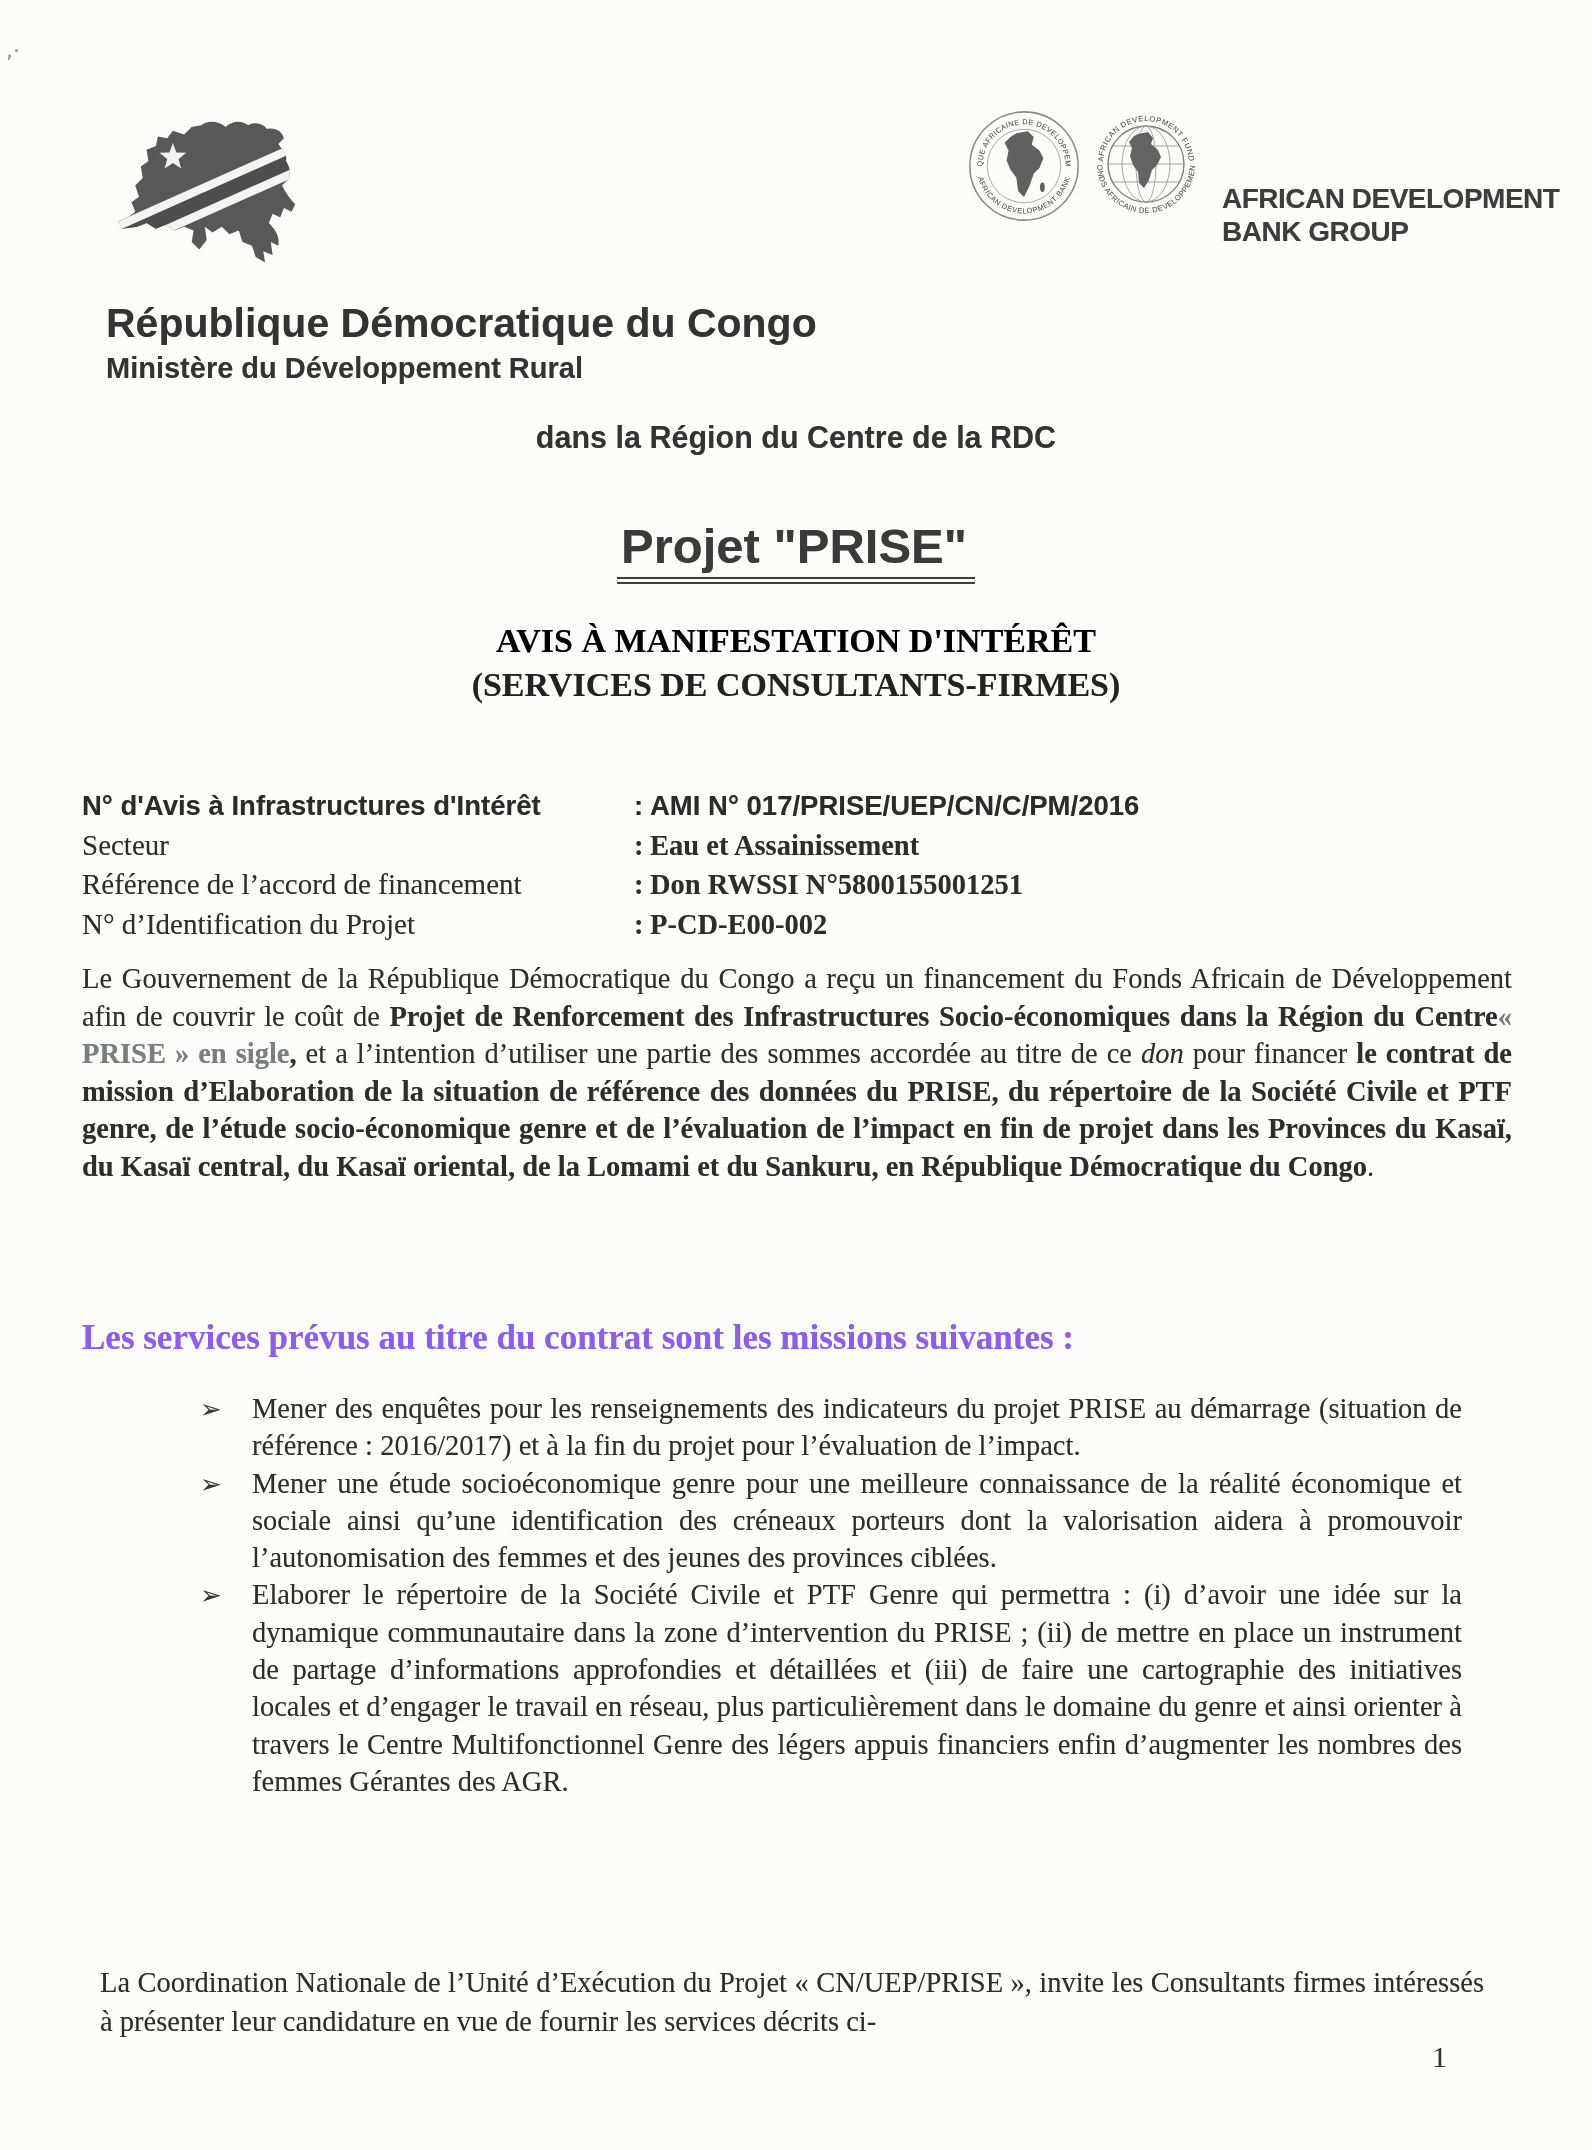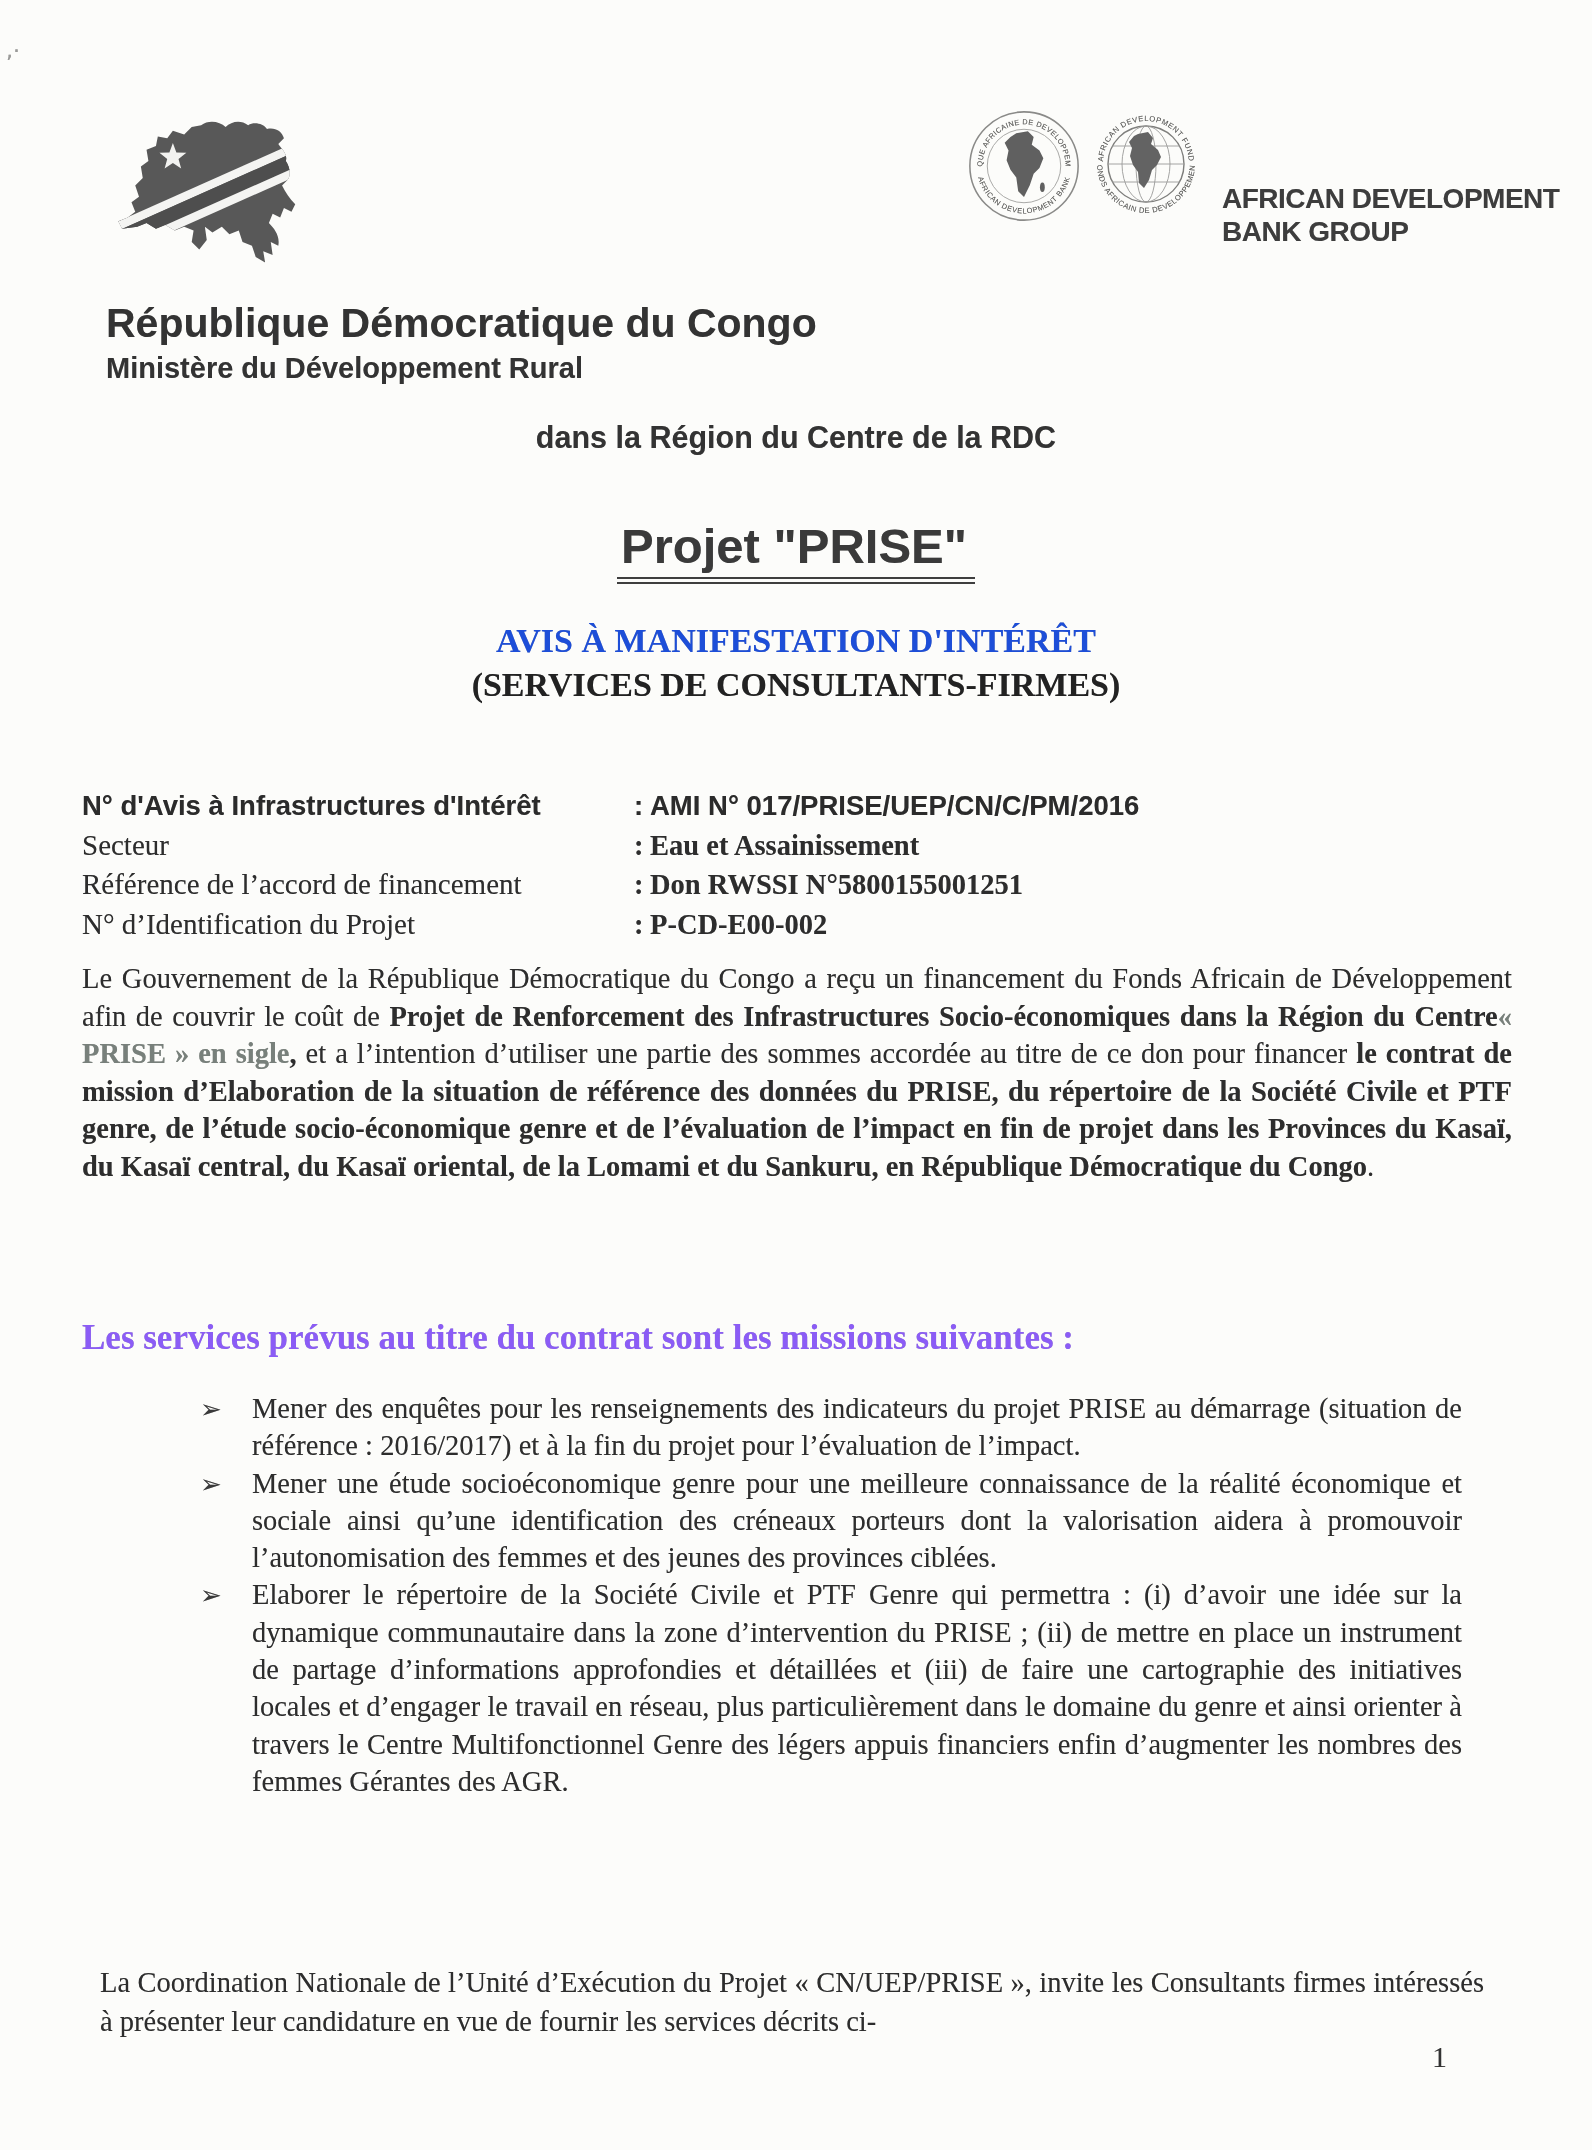--- a/index.html
+++ b/index.html
@@ -21,34 +21,34 @@
   .country{top:300px;left:106px;font-family:"Liberation Sans",sans-serif;font-weight:bold;
     font-size:41px;color:#333;}
   .ministry{top:352px;left:106px;font-family:"Liberation Sans",sans-serif;font-weight:bold;
     font-size:29px;color:#333;}
   .proj-title{top:420px;left:0;width:100%;text-align:center;
     font-family:"Liberation Sans",sans-serif;font-weight:bold;font-size:30.5px;
     line-height:35px;color:#333;}
   .proj-short{top:518px;left:0;width:100%;text-align:center;}
   .proj-short span{display:inline-block;font-family:"Liberation Sans",sans-serif;font-weight:bold;
     font-size:49px;color:#3a3a3a;border-bottom:7px double #3e3e3e;padding:0 8px 3px 4px;}
-  .notice-title{top:622px;left:0;width:100%;text-align:center;font-weight:bold;font-size:34px;color:#1d4ed8;}
+  .notice-title{top:622px;left:0;width:100%;text-align:center;font-weight:bold;font-size:34px;color:#000000;}
   .notice-subtitle{top:666px;left:0;width:100%;text-align:center;font-weight:bold;font-size:34px;color:#222;}
   
   .refs{top:786px;left:82px;width:1440px;}
   .ref-row{display:grid;grid-template-columns:552px 16px 1fr;line-height:39.5px;}
   .ref-row .ref-colon{text-align:left;}
   .row-sans{font-family:"Liberation Sans",sans-serif;font-weight:bold;font-size:27.5px;color:#2b2b2b;}
   .row-serif{font-size:29px;}
   .row-serif .ref-value,.row-serif .ref-colon{font-weight:bold;font-size:28.5px;}
   
   .body-par{top:960px;left:82px;width:1430px;font-size:28.5px;line-height:37.6px;
     text-align:justify;margin:0;}
   .b{font-weight:bold;}
-  .i{}
+  .i{font-style:italic;}
   .gray{color:#78807b;}
   .services-heading{top:1318px;left:82px;font-weight:bold;font-size:35px;color:#8b5cf6;}
   .missions{top:1390px;left:200px;width:1262px;margin:0;padding:0;list-style:none;
     font-size:28.5px;line-height:37.3px;}
   .mission{display:flex;align-items:flex-start;margin:0;}
   .arrow{width:52px;flex:0 0 52px;font-family:"DejaVu Sans",sans-serif;font-size:26px;
     color:#3a3a3a;padding-top:1px;}
   .mtext{flex:1;text-align:justify;}
   .closing-par{top:1948px;left:84px;width:1384px;font-size:28.5px;line-height:38.5px;
     text-align:justify;margin:16px;}

